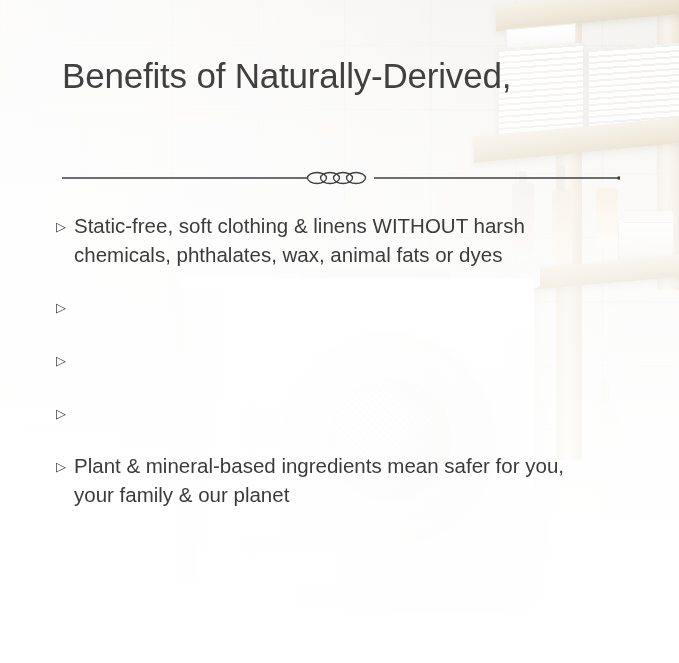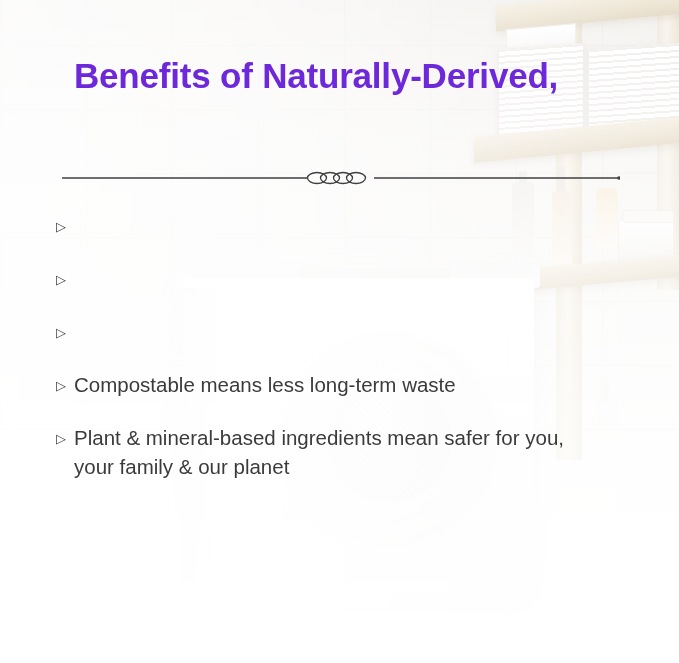--- a/index.html
+++ b/index.html
@@ -142,24 +142,24 @@
       linear-gradient(180deg, rgba(255,255,255,.26) 0%, rgba(255,255,255,.52) 30%,
                               rgba(255,255,255,.76) 62%, rgba(255,255,255,.93) 100%),
       linear-gradient(90deg, rgba(255,255,255,.80) 0%, rgba(255,255,255,.62) 38%,
                               rgba(255,255,255,.30) 72%, rgba(255,255,255,.10) 100%);
   }
 
   
   .content { position:absolute; inset:0; }
 
   .heading {
-    position:absolute; left:74px; top:52px; width:560px;
-    color:#6d28d9;
+    position:absolute; left:62px; top:52px; width:560px;
+    color:#404040;
     font-size:35px;
-    font-weight:bold;
+    font-weight:normal;
     line-height:47px;
     letter-spacing:-0.2px;
   }
   .heading-line { display:block; white-space:nowrap; }
 
   .divider { position:absolute; left:62px; top:168px; width:558px; height:20px; }
   .divider svg { display:block; }
 
   .benefits { position:absolute; left:56px; top:212px; width:580px; }
   .benefit {
@@ -234,30 +234,30 @@
           <ellipse cx="281" cy="10" rx="9.5" ry="5.5"></ellipse>
           <ellipse cx="294" cy="10" rx="9.5" ry="5.5"></ellipse>
         </g>
         <circle cx="557" cy="10" r="1.8" fill="#3f3f42"></circle>
       </svg>
     </div>
 
     <ul class="benefits">
       <li class="benefit">
         <span class="bullet">▷</span>
-      </li>
-      <li class="benefit">
-        <span class="bullet">▷</span>
-      </li>
-      <li class="benefit">
-        <span class="bullet">▷</span>
-      </li>
-      <li class="benefit">
-        <span class="bullet">▷</span>
-        <span class="benefit-text">Compostable means less long-term waste</span>
+        <span class="benefit-text">Static-free, soft clothing &amp; linens WITHOUT harsh chemicals, phthalates, wax, animal fats or dyes</span>
+      </li>
+      <li class="benefit">
+        <span class="bullet">▷</span>
+      </li>
+      <li class="benefit">
+        <span class="bullet">▷</span>
+      </li>
+      <li class="benefit">
+        <span class="bullet">▷</span>
       </li>
       <li class="benefit">
         <span class="bullet">▷</span>
         <span class="benefit-text">Plant &amp; mineral-based ingredients mean safer for you, your family &amp; our planet</span>
       </li>
     </ul>
 
   </div>
 </div>
 

